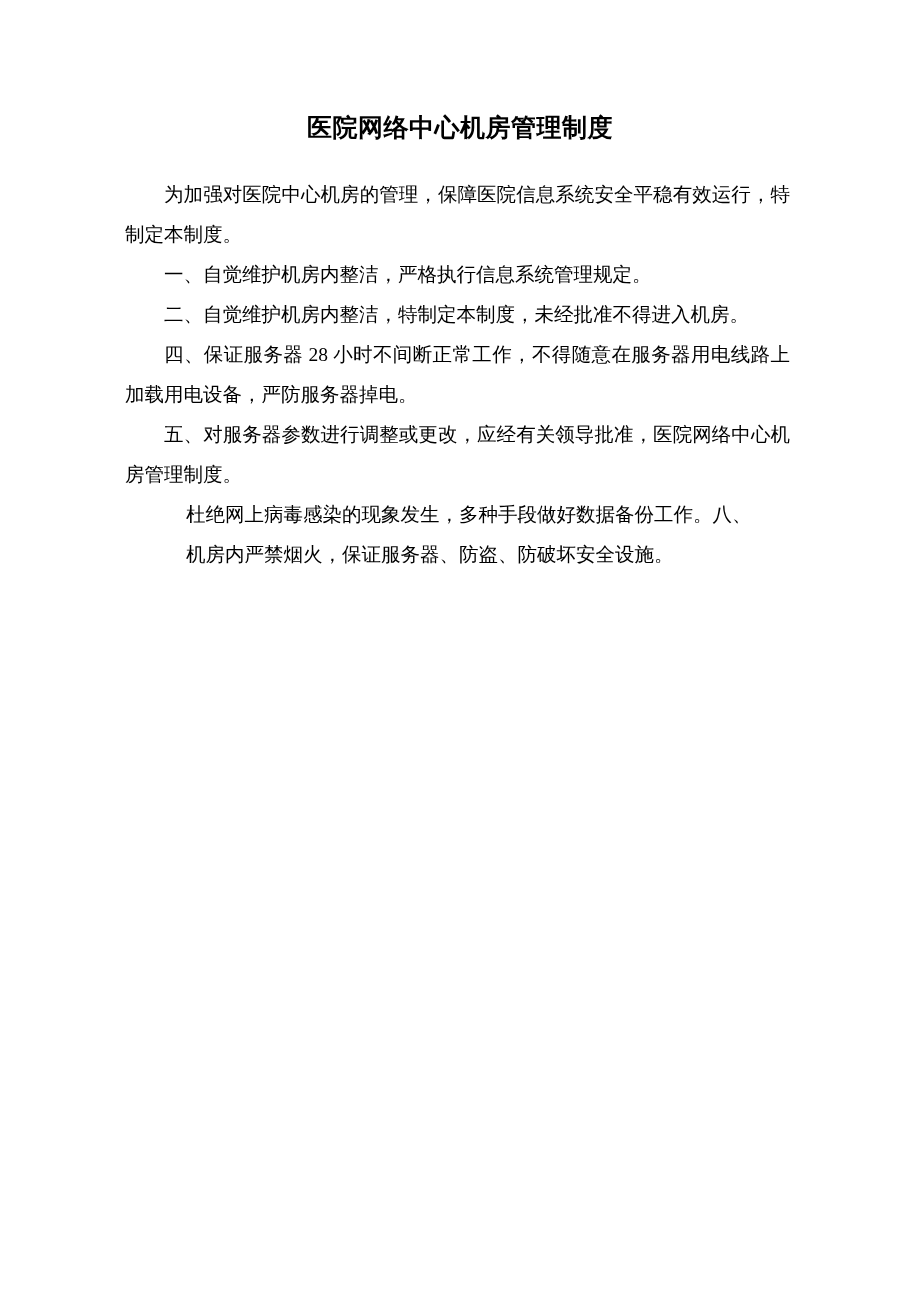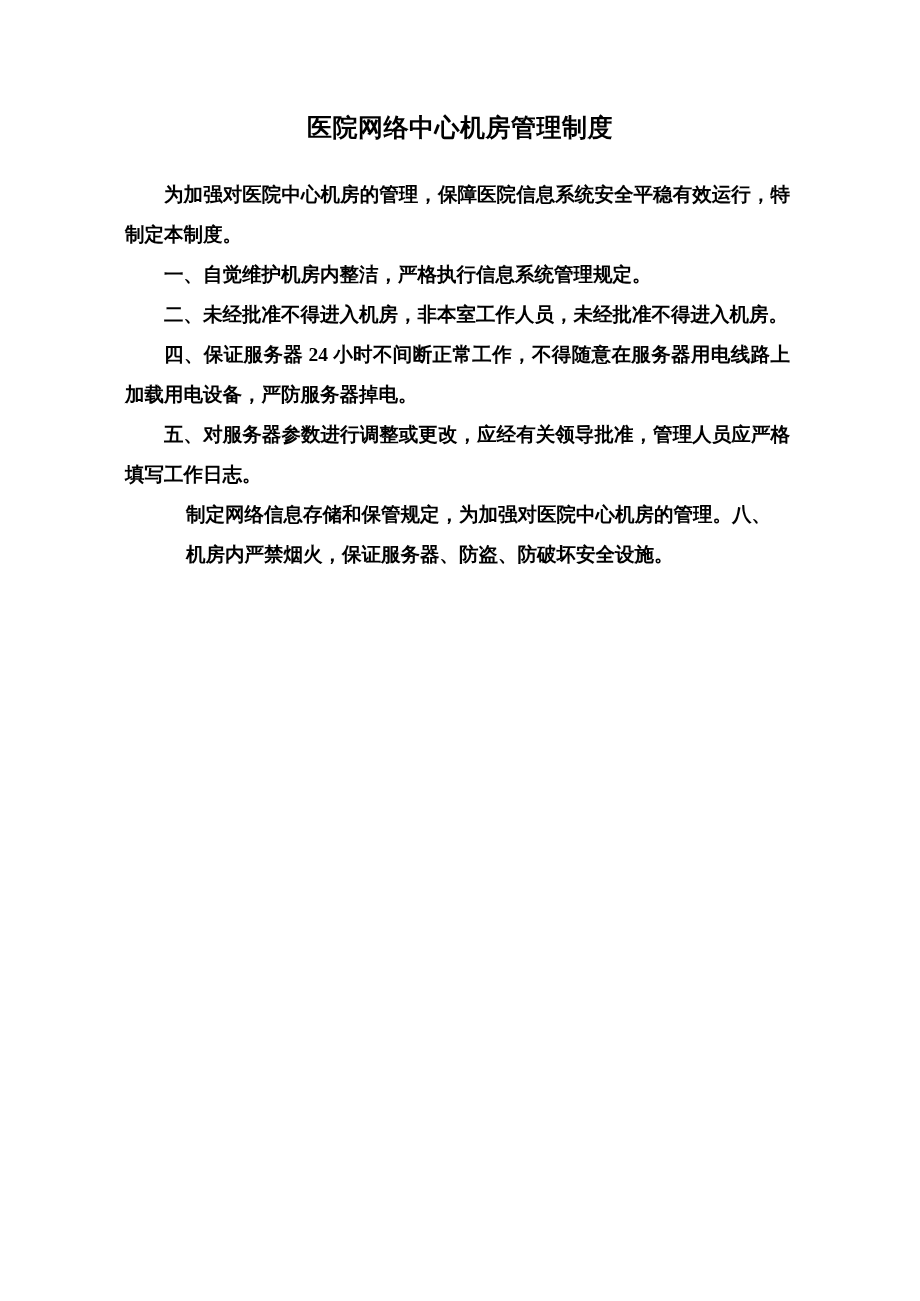--- a/index.html
+++ b/index.html
@@ -38,39 +38,38 @@
     padding-left: 125px;
     padding-right: 130px;
   }
   p.para {
     margin: 0 0 0 0;
     font-size: 19.5px;
     line-height: 2.05;
     text-align: justify;
     text-justify: inter-ideograph;
     text-indent: 2em;
-    font-weight: bold;
   }
   p.para.tail {
     text-indent: 2em;
   }
   .indent-extra {
     padding-left: 22px;
   }
 </style>
 </head>
 <body>
 
 <div class="page">
 
   <h1 class="doc-title">医院网络中心机房管理制度</h1>
 
   <div class="body-block">
     <p class="para">为加强对医院中心机房的管理，保障医院信息系统安全平稳有效运行，特制定本制度。</p>
     <p class="para">一、自觉维护机房内整洁，严格执行信息系统管理规定。</p>
-    <p class="para">二、未经批准不得进入机房，非本室工作人员，未经批准不得进入机房。</p>
-    <p class="para">四、保证服务器 24 小时不间断正常工作，不得随意在服务器用电线路上加载用电设备，严防服务器掉电。</p>
-    <p class="para">五、对服务器参数进行调整或更改，应经有关领导批准，管理人员应严格填写工作日志。</p>
-    <p class="para tail indent-extra">制定网络信息存储和保管规定，为加强对医院中心机房的管理。八、</p>
+    <p class="para">二、自觉维护机房内整洁，特制定本制度，未经批准不得进入机房。</p>
+    <p class="para">四、保证服务器 28 小时不间断正常工作，不得随意在服务器用电线路上加载用电设备，严防服务器掉电。</p>
+    <p class="para">五、对服务器参数进行调整或更改，应经有关领导批准，医院网络中心机房管理制度。</p>
+    <p class="para tail indent-extra">杜绝网上病毒感染的现象发生，多种手段做好数据备份工作。八、</p>
     <p class="para tail indent-extra">机房内严禁烟火，保证服务器、防盗、防破坏安全设施。</p>
   </div>
 
 </div>
 
 </body></html>

